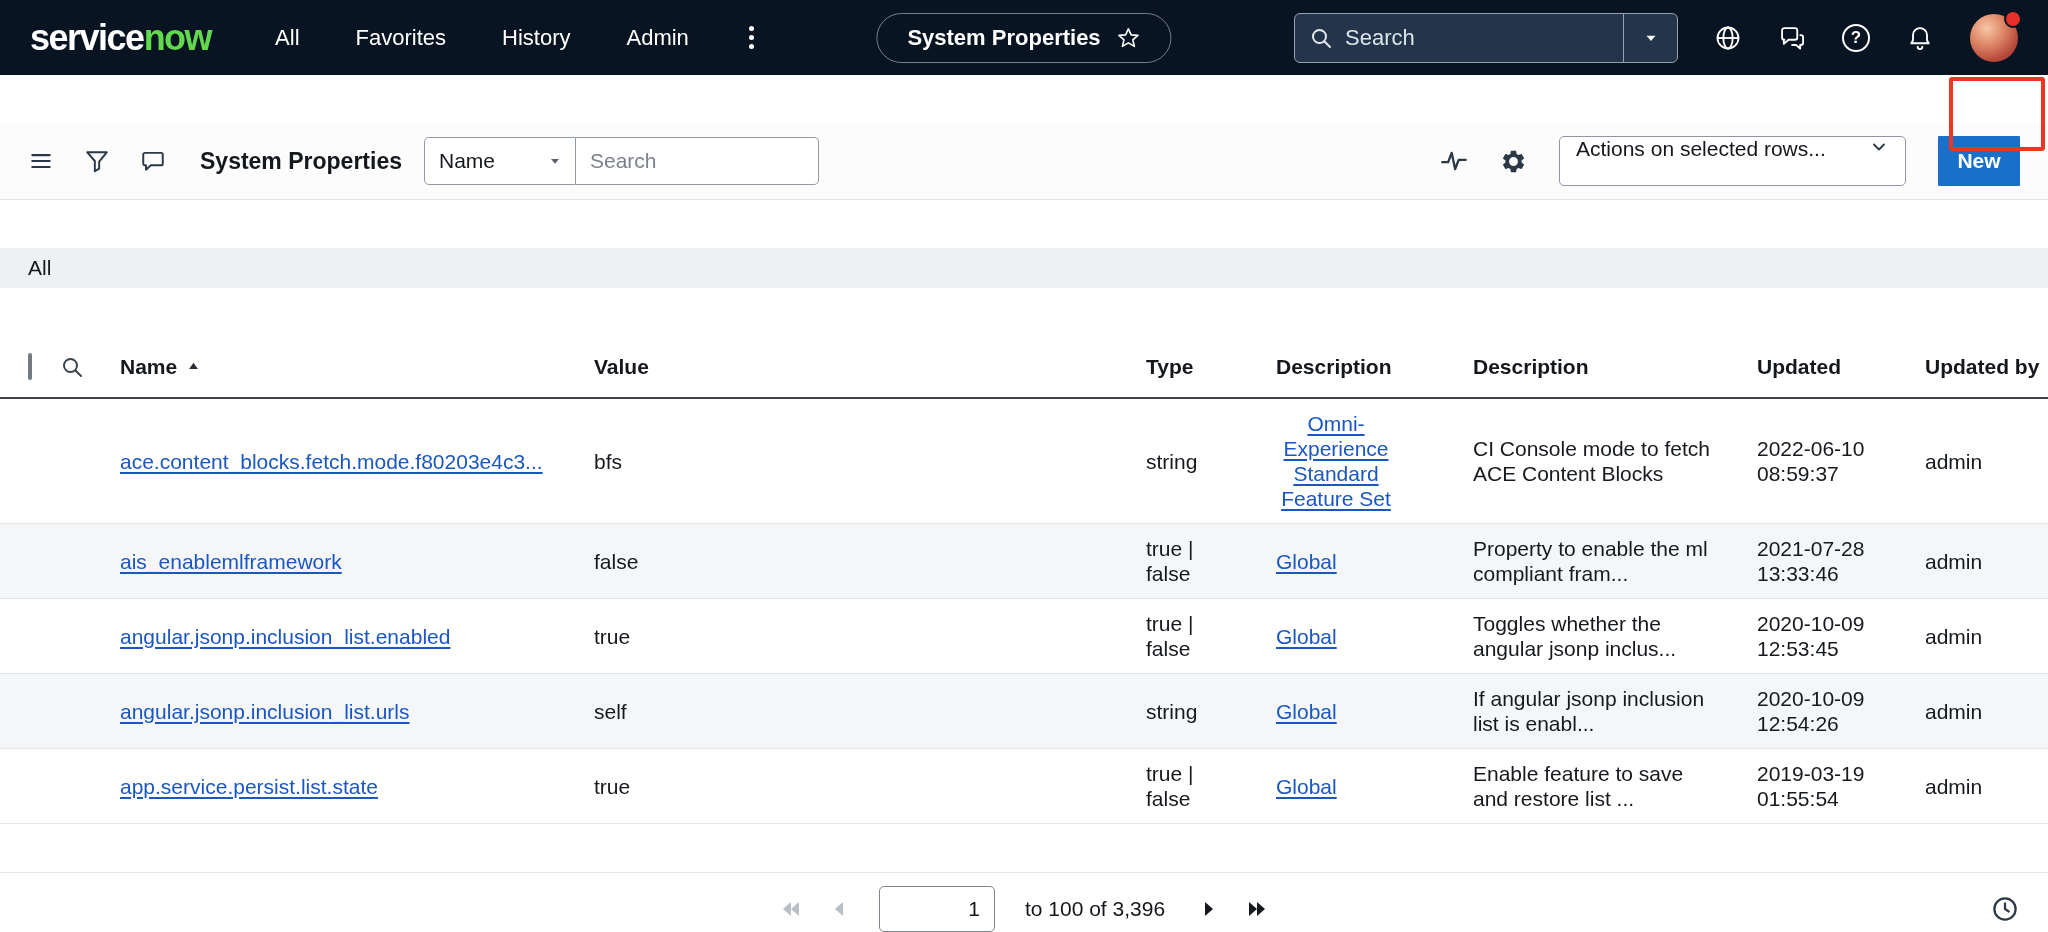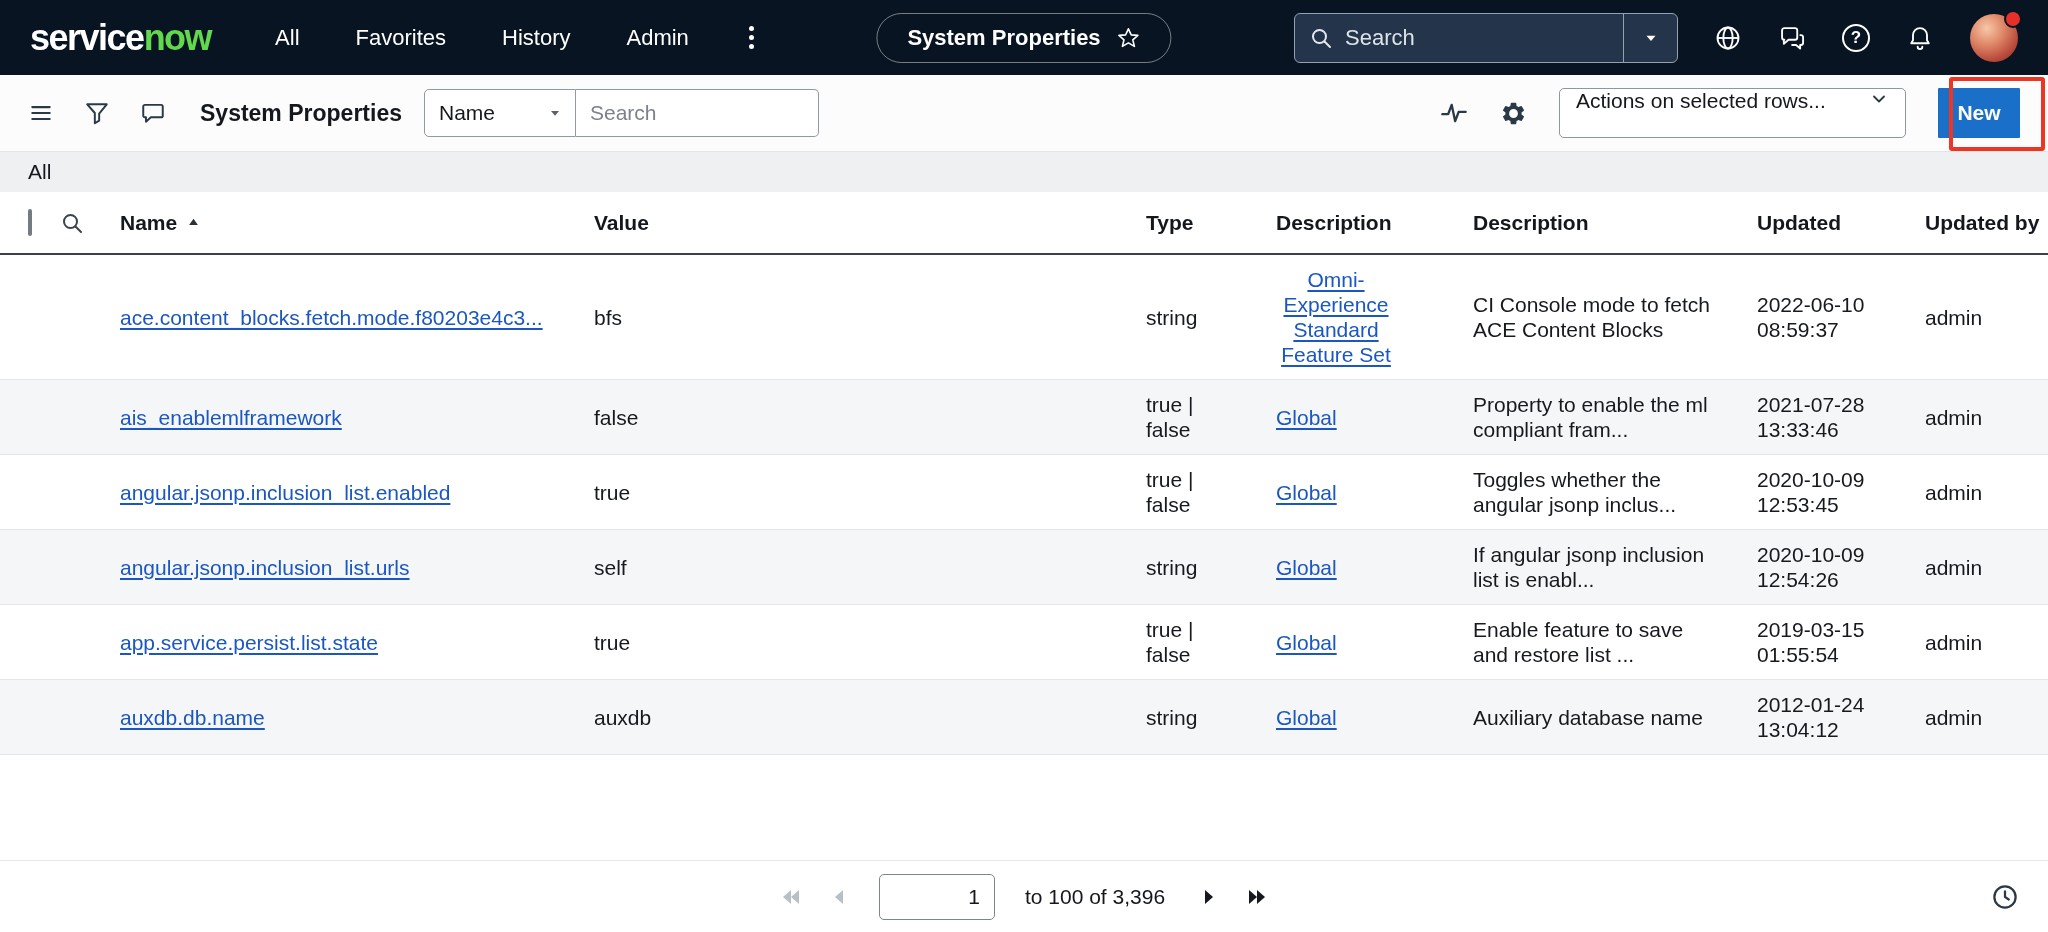--- a/index.html
+++ b/index.html
@@ -2,21 +2,21 @@
 <html style="--header-bg: #081421; --brand-green: #62d84e; --link-blue: #1b57c2; --button-blue: #1a6fc9; --annotation-red: #ee3524; --alt-row-bg: #f5f6f7; --icon-dark: #2b3947;"><head>
 <meta charset="utf-8">
 <style>
   * { margin:0; padding:0; box-sizing:border-box; }
   html,body { width:2048px; height:932px; }
   body {
     font-family:"Liberation Sans","DejaVu Sans",sans-serif;
     background:#fff; overflow:hidden; position:relative;
     color:#16191d;
   }
-  .app { display:flex; flex-direction:column; height:100%; }
+  .app { display:flex; flex-direction:column; height:100%;gap:48px; }
   svg { display:block; }
   .clickable { cursor:pointer; }
 
   
   .topnav {
     height:75px; background:var(--header-bg,#081421);
     display:flex; align-items:center; padding:0 30px;
     position:relative; color:#fff; flex:0 0 auto;
   }
   .logo { font-size:36px; font-weight:bold; letter-spacing:-1.5px; white-space:nowrap; }
@@ -387,36 +387,21 @@
       <td></td>
       <td>
         <a class="cell-link clickable" href="#">app.service.persist.list.state</a>
       </td>
       <td>true</td>
       <td><span class="type-wrap">true | false</span></td>
       <td>
         <a class="cell-link app-link clickable" href="#">Global</a>
       </td>
       <td><span class="desc-wrap">Enable feature to save and restore list ...</span></td>
-      <td><span class="updated-wrap">2019-03-15 01:55:54</span></td>
-      <td class="last">admin</td>
-    </tr>
-        <tr class="alt">
-      <td></td>
-      <td></td>
-      <td>
-        <a class="cell-link clickable" href="#">auxdb.db.name</a>
-      </td>
-      <td>auxdb</td>
-      <td><span class="type-wrap">string</span></td>
-      <td>
-        <a class="cell-link app-link clickable" href="#">Global</a>
-      </td>
-      <td><span class="desc-wrap">Auxiliary database name</span></td>
-      <td><span class="updated-wrap">2012-01-24 13:04:12</span></td>
+      <td><span class="updated-wrap">2019-03-19 01:55:54</span></td>
       <td class="last">admin</td>
     </tr>
       </tbody>
   </table>
 
   <div class="list-footer">
     <div class="pager">
       <span class="nav-btn disabled clickable">
         <svg width="24" height="24" viewBox="0 0 24 24" fill="currentColor">
           <polygon points="12,5 4,12 12,19"></polygon>

